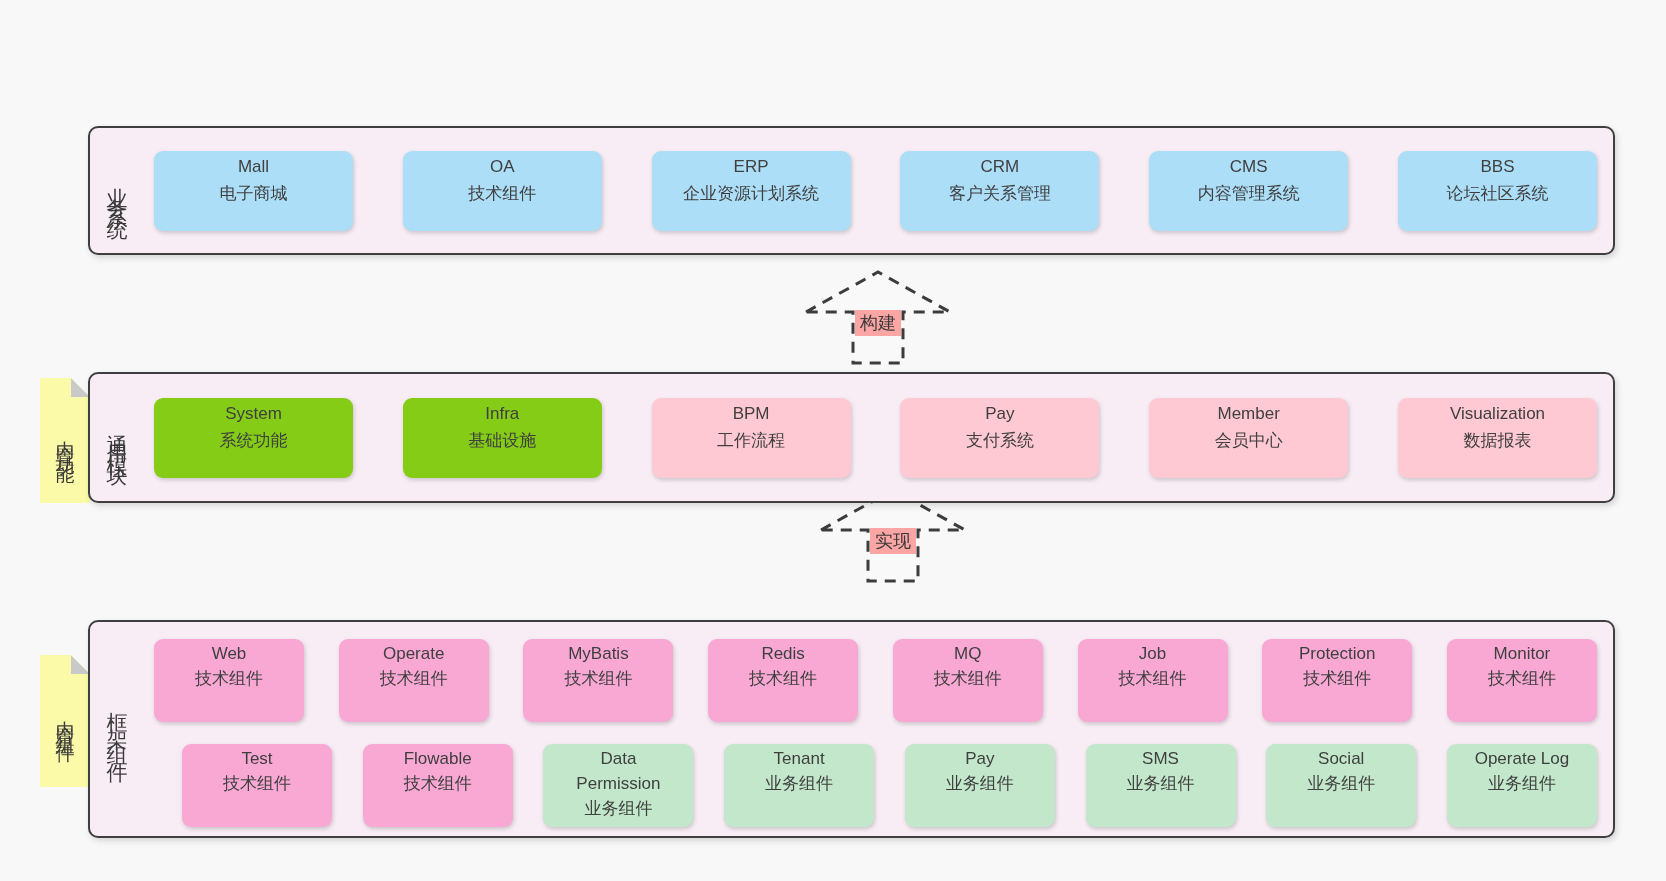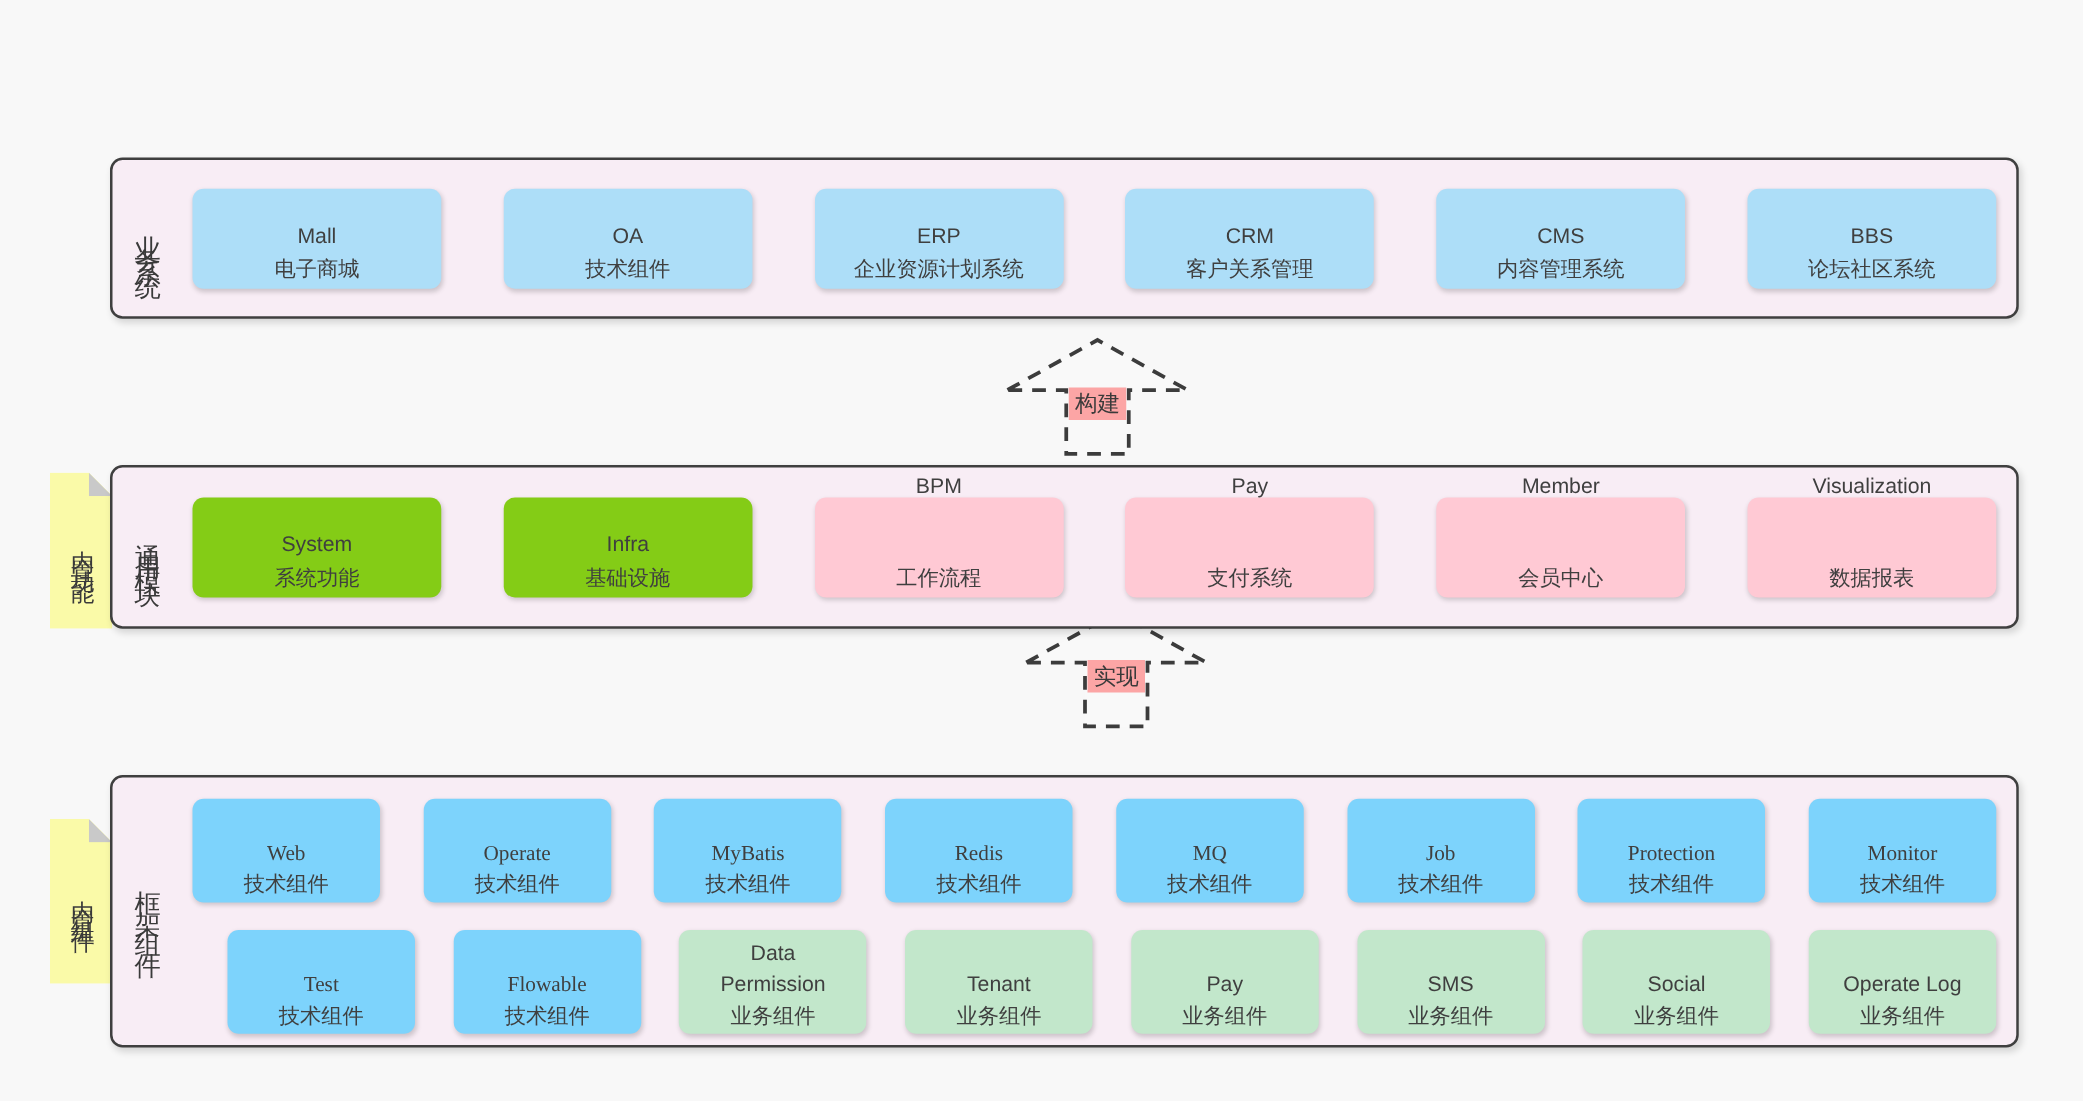--- a/index.html
+++ b/index.html
@@ -28,31 +28,31 @@
   .row{
     position:absolute;left:64px;right:16px;
     display:flex;justify-content:space-between;align-items:center;
   }
   .row.center{top:50%;transform:translateY(-50%);height:80px;}
   #band-3 .row-1{top:17px;height:83px;}
   #band-3 .row-2{top:122px;height:83px;padding-left:28px;}
   
   .box{
     box-sizing:border-box;border-radius:9px;
-    display:flex;flex-direction:column;align-items:center;justify-content:flex-end;
+    display:flex;flex-direction:column;align-items:center;justify-content:flex-start;
     text-align:center;box-shadow:1px 2px 4px rgba(0,0,0,.18);
     font-size:17px;line-height:27px;color:#3f3f3f;
     padding:2px 4px;
   }
   .w6{width:199px;height:80px;}
   .w8{width:150px;height:83px;line-height:25px;}
   .v-blue{background:#addef8;}
   .v-red{background:#84cc16;}
-  .v-pink{background:#ffc9d4;gap:47px;}
-  .v-green{background:#7dd3fc;font-family:Liberation Serif, serif;}
+  .v-pink{background:#ffc9d4;}
+  .v-green{background:#f9a8d4;}
   .v-green-light{background:#c2e7cb;}
   .en{white-space:pre-line;}
   
   .tag{
     position:absolute;left:40px;width:50px;box-sizing:border-box;
     background:#fafaa8;z-index:1;
     clip-path:polygon(0 0,calc(100% - 19px) 0,100% 19px,100% 100%,0 100%);
     display:flex;align-items:center;justify-content:center;
   }
   #tag-2{top:378px;height:125px;}

